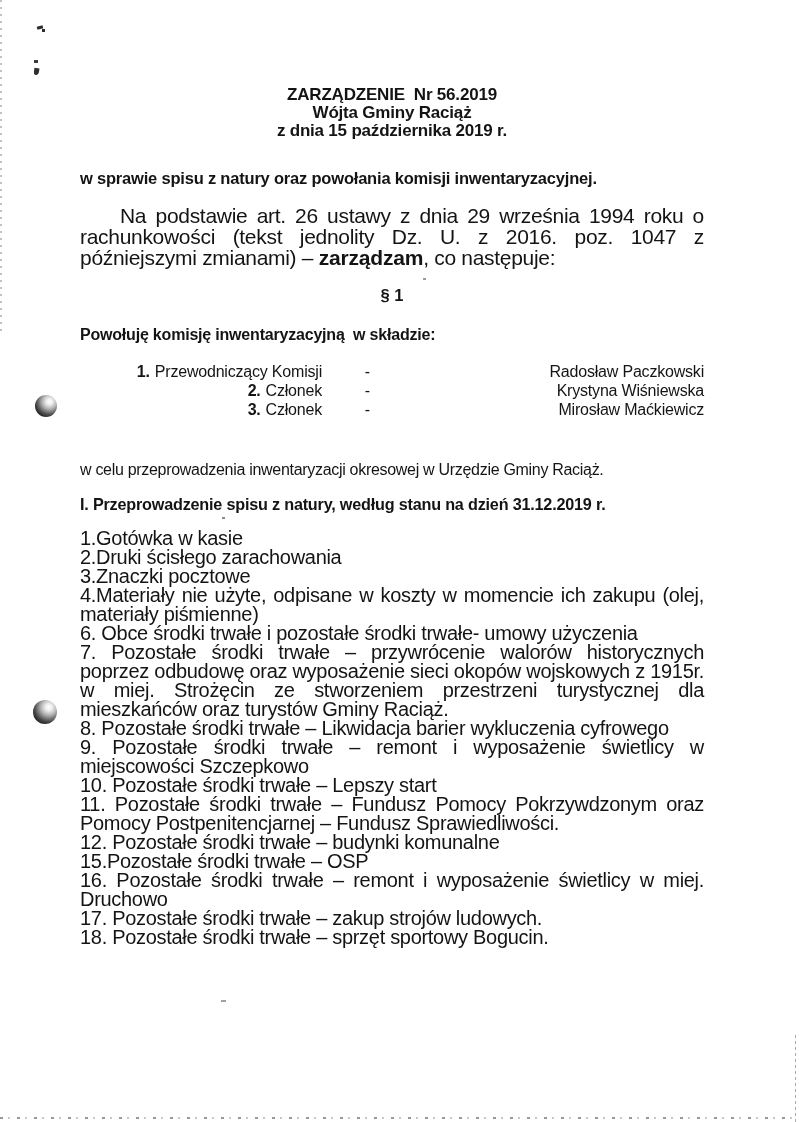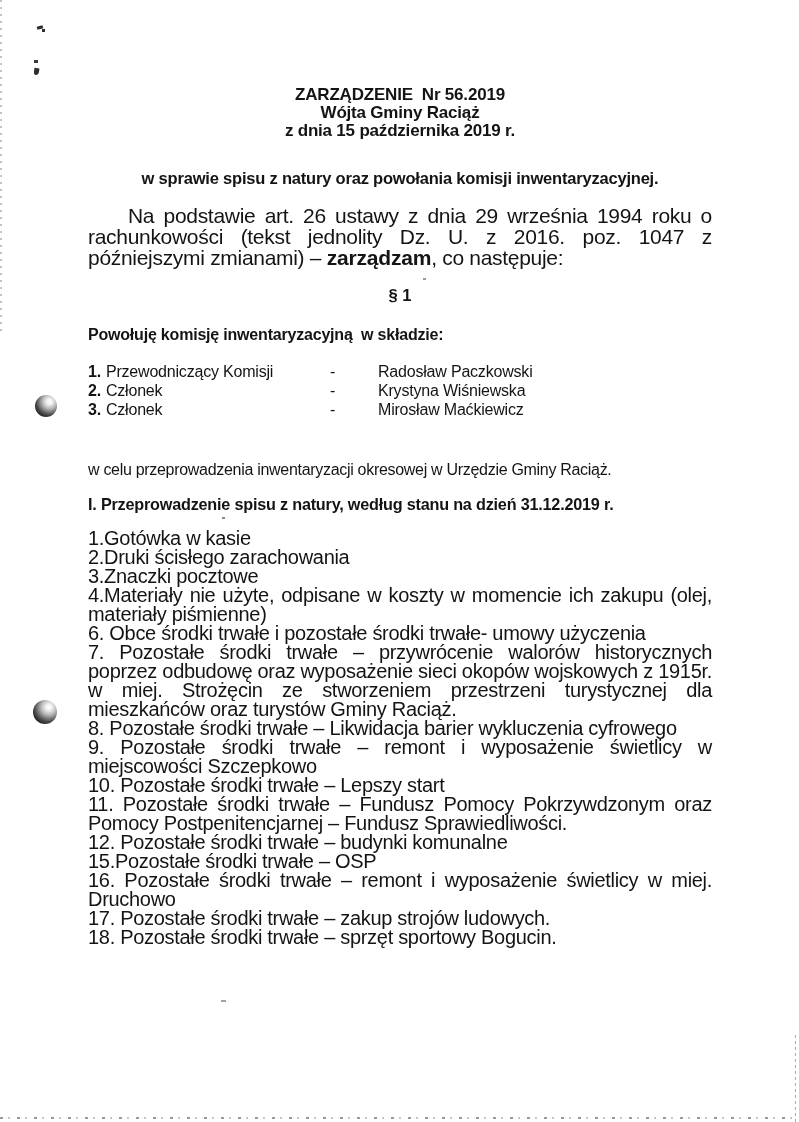--- a/index.html
+++ b/index.html
@@ -5,36 +5,36 @@
 <style>
   html,body{margin:0;padding:0;background:#ffffff;}
   .page{
     position:relative;
     width:799px;height:1122px;
     background:#ffffff;
     overflow:hidden;
     font-family:"Liberation Sans","DejaVu Sans",sans-serif;
     color:#141414;
   }
-  .content{position:absolute;left:88px;top:86px;width:624px;}
+  .content{position:absolute;left:80px;top:86px;width:624px;}
 
   .title-block{text-align:center;font-weight:700;font-size:17px;line-height:18px;letter-spacing:-0.2px;}
   .title-line{white-space:pre-wrap;}
 
-  .subject{margin-top:29px;text-align:center;font-weight:700;font-size:16.5px;letter-spacing:-0.2px;}
+  .subject{margin-top:29px;text-align:left;font-weight:700;font-size:16.5px;letter-spacing:-0.2px;}
 
   .preamble{margin:17px 0 0 0;font-size:21px;line-height:21px;text-align:justify;text-indent:40px;letter-spacing:-0.3px;}
   .preamble b{letter-spacing:-0.2px;}
 
   .section-mark{margin-top:18px;text-align:center;font-weight:700;font-size:16.5px;line-height:19px;}
 
   .committee-heading{margin-top:20px;font-weight:700;font-size:16px;line-height:19px;letter-spacing:-0.2px;white-space:pre-wrap;}
 
   .committee{margin-top:18px;font-size:16px;line-height:19px;letter-spacing:-0.2px;}
-  .crow{display:grid;grid-template-columns:242px 48px auto;}
+  .crow{display:grid;grid-template-columns:242px 48px auto;text-align:right;}
   .crole b{margin-right:5px;}
 
   .purpose{margin-top:41px;font-size:16px;line-height:19px;letter-spacing:-0.3px;}
 
   .part-heading{margin-top:15px;font-weight:700;font-size:16.2px;line-height:20px;letter-spacing:-0.2px;}
 
   .items{margin-top:15px;font-size:20px;line-height:19px;letter-spacing:-0.3px;}
   .item{text-align:justify;}
 
   

